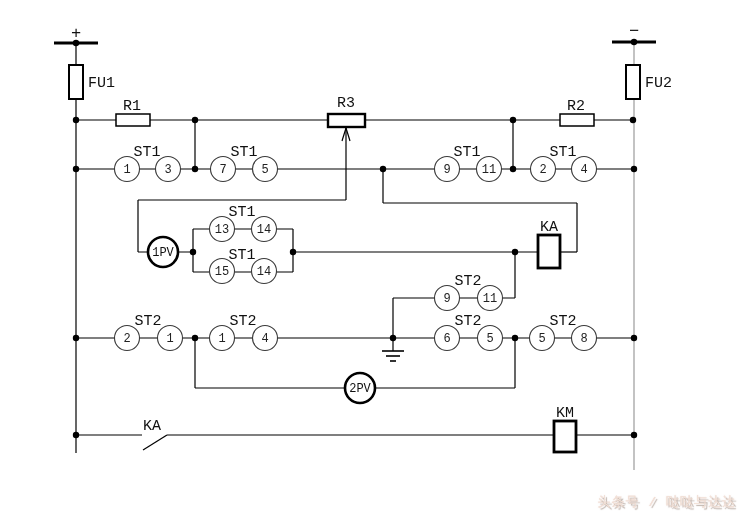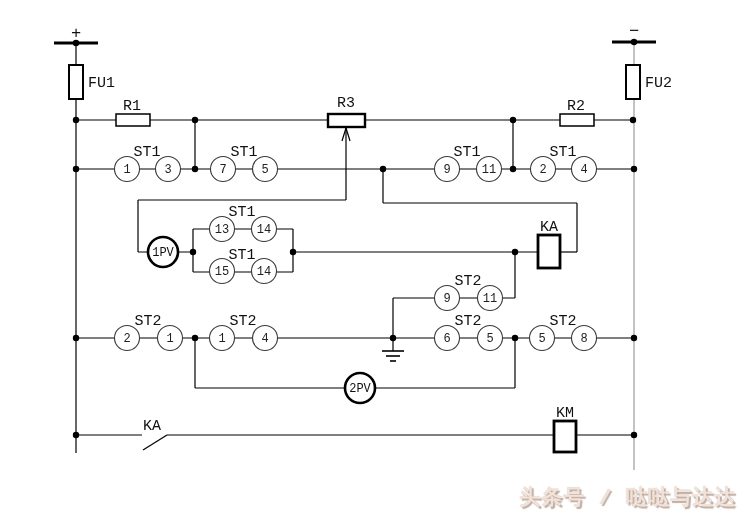--- a/index.html
+++ b/index.html
@@ -1,19 +1,19 @@
 <!DOCTYPE html>
 <html><head>
 <meta charset="utf-8">
 <style>
   html,body{margin:0;padding:0;background:#fff;}
   .canvas{position:relative;width:744px;height:515px;background:#ffffff;overflow:hidden;
           font-family:"Liberation Mono","DejaVu Sans Mono",monospace;}
   svg text{font-family:"Liberation Mono","DejaVu Sans Mono",monospace;}
-  .watermark{position:absolute;right:8px;bottom:4px;font-size:21px;font-weight:bold;
+  .watermark{position:absolute;right:8px;bottom:4px;font-size:13px;font-weight:normal;
              letter-spacing:1px;color:#f2e2d8;
              text-shadow:2px 2px 1px rgba(150,130,118,0.65), 0 0 1px rgba(205,150,135,0.55);
              user-select:none;}
 </style>
 </head>
 <body>
 
 <div class="canvas">
   <svg id="sch" width="744" height="515" viewBox="0 0 744 515">
       <line x1="54" y1="43" x2="98" y2="43" stroke="#000000" stroke-width="3"></line>

